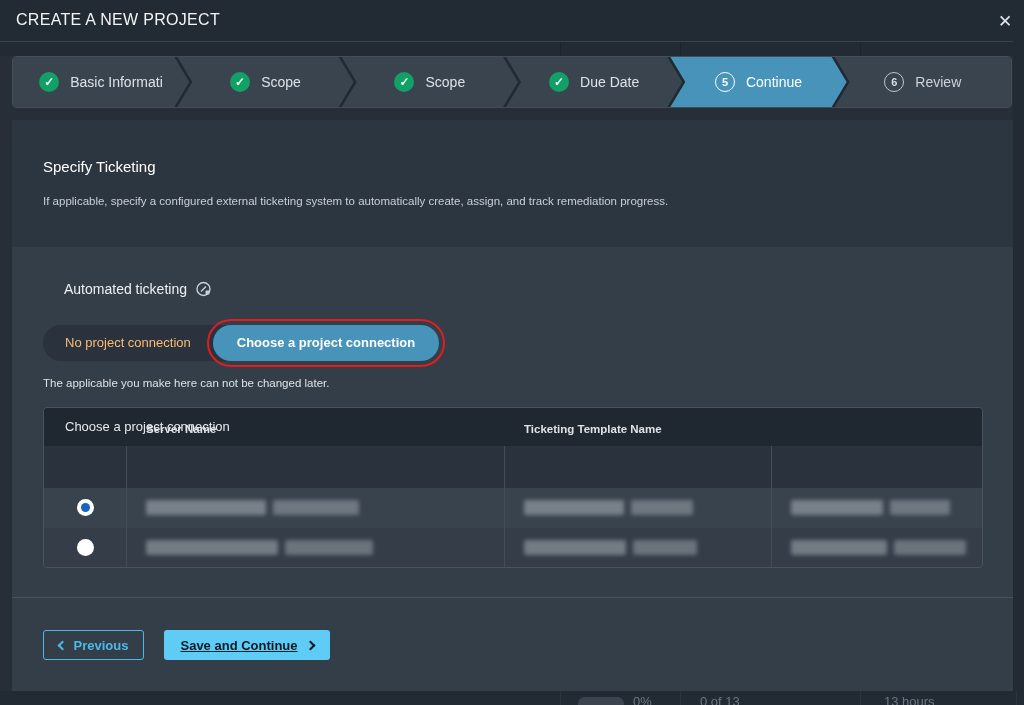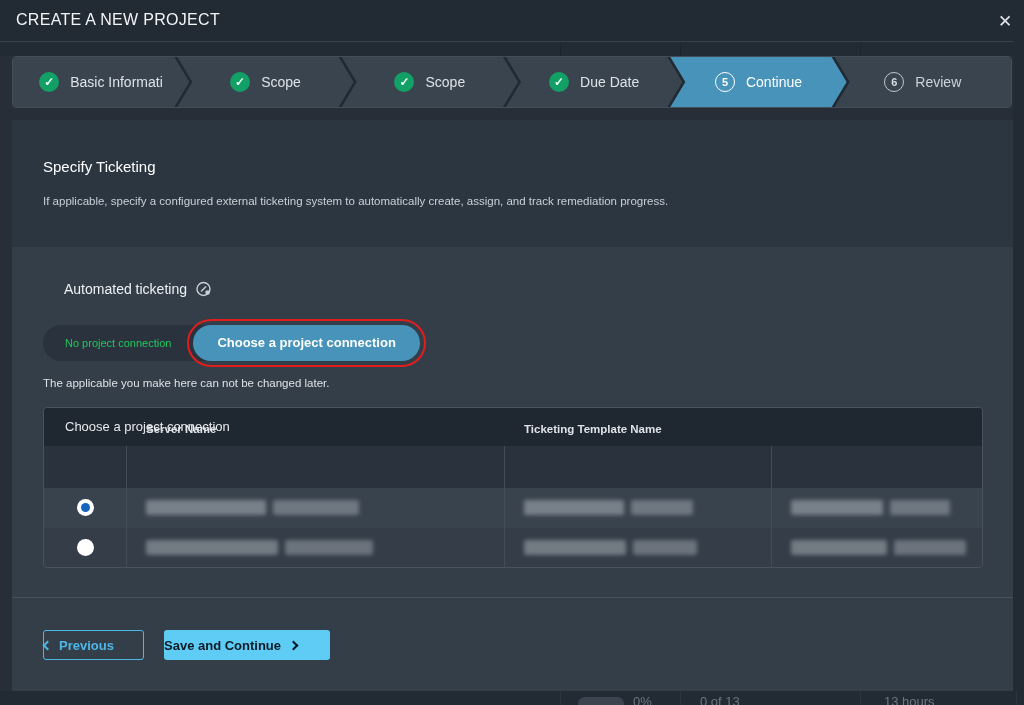--- a/index.html
+++ b/index.html
@@ -75,21 +75,21 @@
     display:flex; align-items:center; gap:8px;margin-left:21px;
   }
   .auto-heading svg { display:block; }
 
   .toggle-group {
     position:absolute; left:31px; top:78px; height:36px;
     display:inline-flex; align-items:center;
     background:#2a333d; border-radius:18px;
   }
   .toggle-off {
-    padding:0 22px; font-size:11px; color:#22c55e; line-height:36px; cursor:pointer; white-space:nowrap;
+    padding:0 22px; font-size:13px; color:#fdba74; line-height:36px; cursor:pointer; white-space:nowrap;
   }
   .toggle-on {
     height:36px; padding:0 24px; border-radius:18px; background:#4793ba;
     font-size:13px; font-weight:bold; color:#ffffff; line-height:36px; cursor:pointer; white-space:nowrap;
     outline:2px solid #e11d1d; outline-offset:4px;
   }
   .note { position:absolute; left:31px; top:130px; font-size:11.5px; color:#dde2e6; }
 
   
   .conn-table {
@@ -114,27 +114,27 @@
   .radio .dot { width:9px; height:9px; border-radius:50%; background:#1565c0; }
   .redact { position:absolute; top:12px; height:15px; display:flex; gap:7px; filter:blur(2px); opacity:.85; }
   .redact i { display:block; height:15px; border-radius:2px; }
 
   
   .footer-divider { position:absolute; left:0; top:350px; width:100%; height:1px; background:#48525c; }
   .btn-previous {
     position:absolute; left:31px; top:383px; width:101px; height:30px;
     background:transparent; border:1px solid #4db8e8; border-radius:3px;
     color:#4db8e8; font-size:13px; font-weight:bold; font-family:inherit;
-    display:flex; align-items:center; gap:8px; cursor:pointer;
+    display:flex; align-items:center; justify-content:center; gap:8px; cursor:pointer;
   }
   .btn-save {
     position:absolute; left:152px; top:383px; width:166px; height:30px;
     background:#5fccf5; border:none; border-radius:3px;
     color:#0e1a24; font-size:13px; font-weight:bold; font-family:inherit;
-    display:flex; align-items:center; gap:9px; cursor:pointer;
+    display:flex; align-items:center; justify-content:center; gap:9px; cursor:pointer;text-decoration:underline;
   }
   .chev { width:7px; height:7px; border-left:2px solid currentColor; border-bottom:2px solid currentColor; flex:0 0 7px; }
   .chev.left  { transform:rotate(45deg); }
   .chev.right { transform:rotate(225deg); }
 
   
   .underlay { position:absolute; left:0; top:691px; width:1024px; height:14px; background:#222a34; overflow:hidden; }
   .underlay .vline { position:absolute; top:0; width:1px; height:14px; background:#2c343e; }
   .mini-progress { position:absolute; left:578px; top:6px; width:46px; height:13px; border-radius:7px; background:#3c454f; }
   .underlay-text { position:absolute; top:3px; font-size:13px; color:#6d7680; line-height:16px; }

